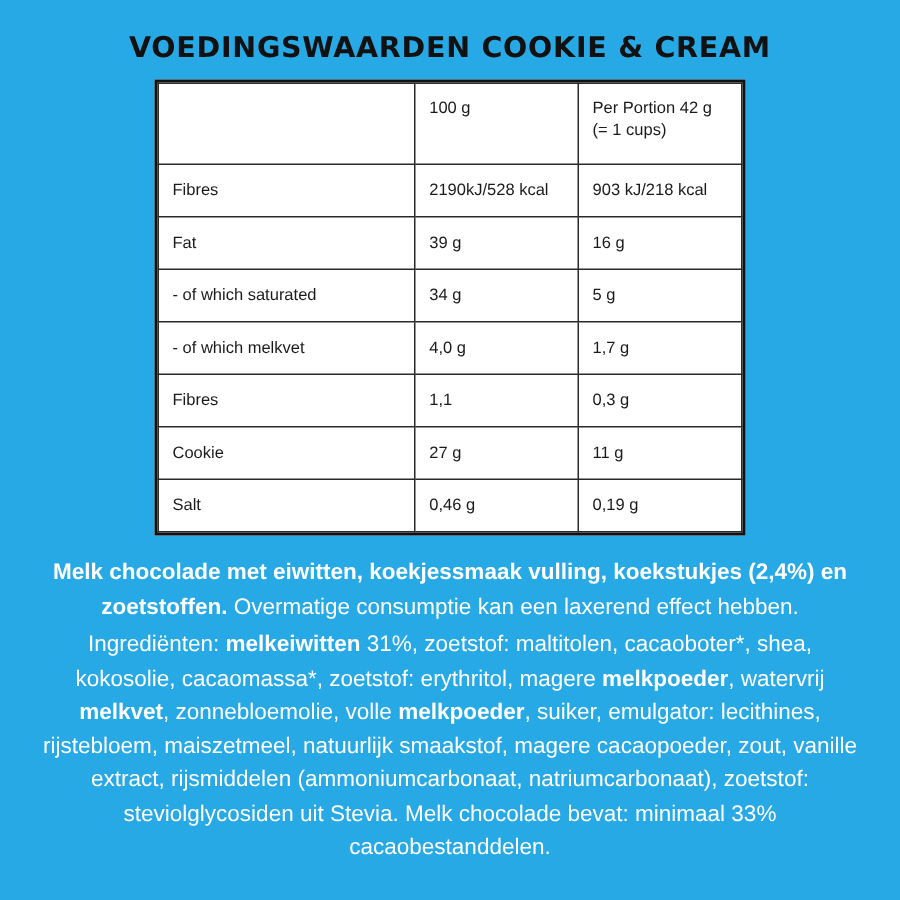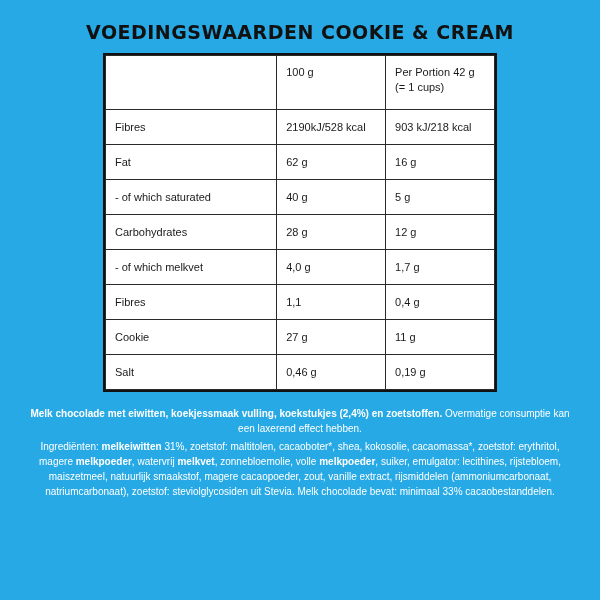--- a/index.html
+++ b/index.html
@@ -65,21 +65,21 @@
     width: 28%;
   }
   .sub {
     display: block;
   }
   .legal {
     margin-top: 14px;
     padding: 0 26px;
     text-align: center;
     color: #ffffff;
-    font-size: 10px;
+    font-size: 15px;
     line-height: 1.5;
   }
   .legal p {
     margin: 0 0 2px 0;
   }
   .legal b {
     font-weight: bold;
   }
   .legal .lead {
     margin-bottom: 3px;
@@ -104,42 +104,37 @@
           </td>
         </tr>
 
         <tr>
           <td class="label">Fibres</td>
           <td class="c1">2190kJ/528 kcal</td>
           <td class="c2">903 kJ/218 kcal</td>
         </tr>
         <tr>
           <td class="label">Fat</td>
-          <td class="c1">62 g</td>
+          <td class="c1">39 g</td>
           <td class="c2">16 g</td>
         </tr>
         <tr>
           <td class="label">- of which saturated</td>
-          <td class="c1">40 g</td>
+          <td class="c1">34 g</td>
           <td class="c2">5 g</td>
-        </tr>
-        <tr>
-          <td class="label">Carbohydrates</td>
-          <td class="c1">28 g</td>
-          <td class="c2">12 g</td>
         </tr>
         <tr>
           <td class="label">- of which melkvet</td>
           <td class="c1">4,0 g</td>
           <td class="c2">1,7 g</td>
         </tr>
         <tr>
           <td class="label">Fibres</td>
           <td class="c1">1,1</td>
-          <td class="c2">0,4 g</td>
+          <td class="c2">0,3 g</td>
         </tr>
         <tr>
           <td class="label">Cookie</td>
           <td class="c1">27 g</td>
           <td class="c2">11 g</td>
         </tr>
         <tr>
           <td class="label">Salt</td>
           <td class="c1">0,46 g</td>
           <td class="c2">0,19 g</td>

